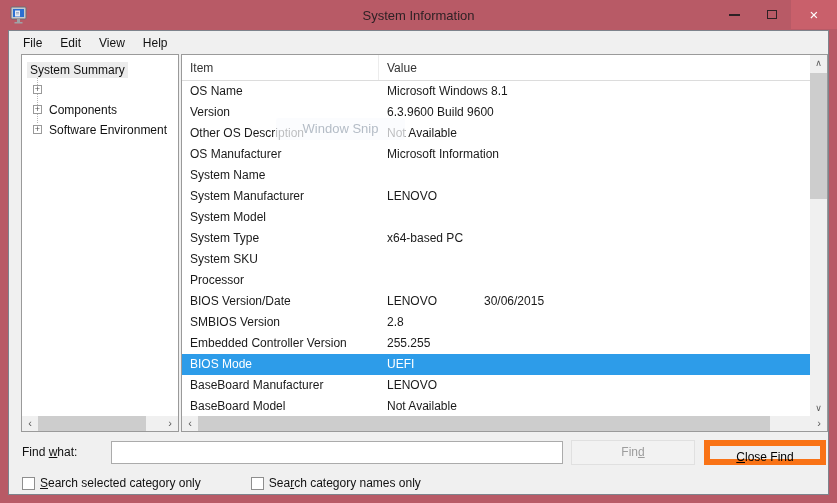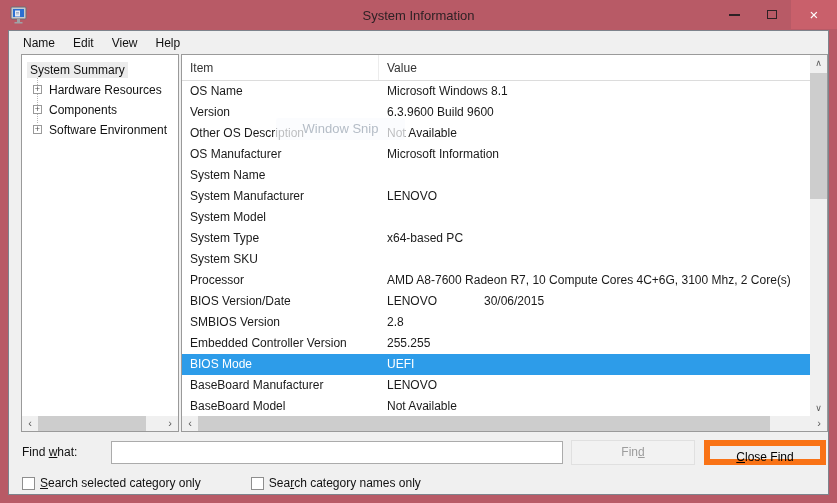--- a/index.html
+++ b/index.html
@@ -127,36 +127,35 @@
         </div>
       <div class="win-btn close">
           <span>×</span>
         </div>
     </div>
   </div>
 
   <div class="body">
 
     <div class="menubar">
-      <span class="menu-item">Name</span>
+      <span class="menu-item">File</span>
       <span class="menu-item">Edit</span>
       <span class="menu-item">View</span>
       <span class="menu-item">Help</span>
     </div>
 
     <div class="main">
 
       <div class="tree-panel">
         <div class="tree-vline"></div>
         <div class="tree-item root" style="margin-top:5px;">
           <span class="label">System Summary</span>
         </div>
         <div class="tree-item child">
           <span class="plusbox">+</span>
-          <span class="label">Hardware Resources</span>
         </div>
         <div class="tree-item child">
           <span class="plusbox">+</span>
           <span class="label">Components</span>
         </div>
         <div class="tree-item child">
           <span class="plusbox">+</span>
           <span class="label">Software Environment</span>
         </div>
         <div class="hscroll">
@@ -221,21 +220,20 @@
   </div>
 
   <div class="trow">
     <span class="c-item">System SKU</span>
     <span class="c-value"></span>
     <span class="c-value2"></span>
   </div>
 
   <div class="trow">
     <span class="c-item">Processor</span>
-    <span class="c-value">AMD A8-7600 Radeon R7, 10 Compute Cores 4C+6G, 3100 Mhz, 2 Core(s)</span>
     <span class="c-value2"></span>
   </div>
 
   <div class="trow">
     <span class="c-item">BIOS Version/Date</span>
     <span class="c-value two">LENOVO</span>
     <span class="c-value2">30/06/2015</span>
   </div>
 
   <div class="trow">

